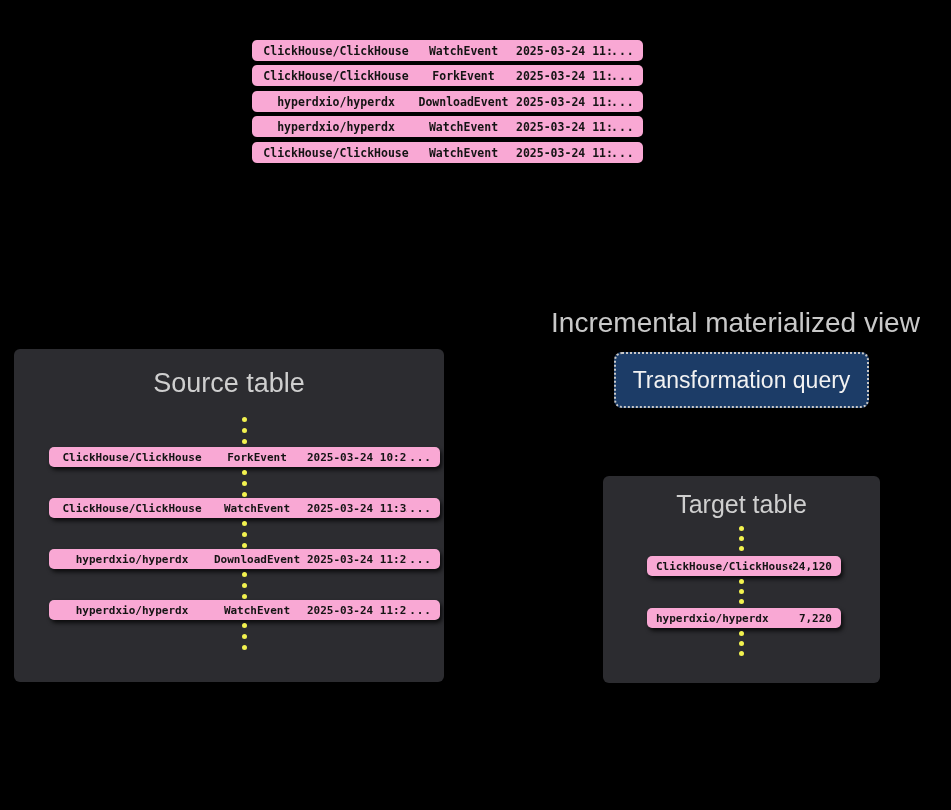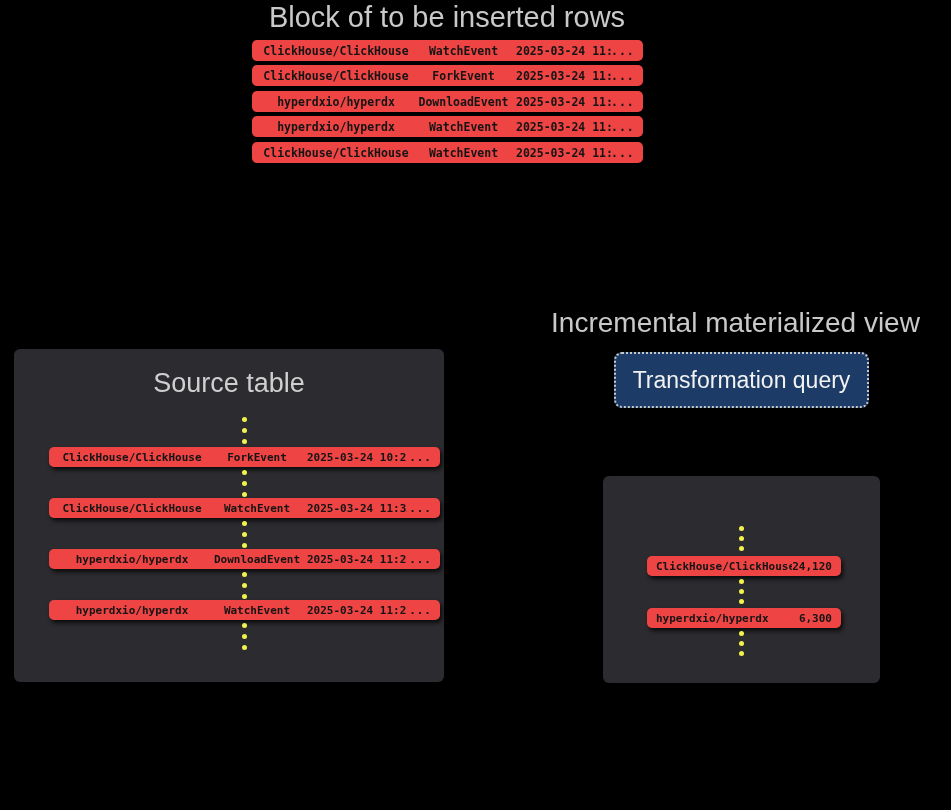--- a/index.html
+++ b/index.html
@@ -45,21 +45,21 @@
     top: 306px;
     width: 471px;
     text-align: center;
     font-size: 28px;
     line-height: 34px;
   }
 
   
   .row {
     position: absolute;
-    background: #ef4444;
+    background: #f9a8d4;
     color: #141414;
     border-radius: 5px;
     box-shadow: 2px 3px 4px rgba(0,0,0,0.75);
     font-family: "DejaVu Sans Mono", "Liberation Mono", monospace;
     font-weight: 700;
     display: flex;
     align-items: center;
     box-sizing: border-box;
     white-space: nowrap;
     overflow: hidden;
@@ -175,21 +175,20 @@
     white-space: nowrap;
     box-shadow: 0 3px 8px rgba(0,0,0,0.6);
     text-align: right;
   }
 </style>
 </head>
 <body>
 
 <div class="stage">
 
-  <div class="heading" id="block-title">Block of to be inserted rows</div>
 
   <div class="row block-row" id="block-row-0">
     <span class="cell c-repo">ClickHouse/ClickHouse</span>
     <span class="cell c-event">WatchEvent</span>
     <span class="cell c-time">2025-03-24 11:35:40</span>
     <span class="cell c-dots">...</span>
   </div>
   <div class="row block-row" id="block-row-1">
     <span class="cell c-repo">ClickHouse/ClickHouse</span>
     <span class="cell c-event">ForkEvent</span>
@@ -275,41 +274,42 @@
       <i></i>
       <i></i>
     </div>
   </div>
 
   <div class="heading" id="mv-title">Incremental materialized view</div>
 
   <div id="transformation-query">Transformation query</div>
 
   <div class="card" id="target-card">
+    <div class="card-title">Target table</div>
 
     <div class="dots tgt-dots" style="top:50px">
       <i></i>
       <i></i>
       <i></i>
     </div>
 
     <div class="row tgt-row" style="top:80px">
       <span class="cell c-repo">ClickHouse/ClickHouse</span>
       <span class="cell c-count">24,120</span>
     </div>
 
     <div class="dots tgt-dots" style="top:103px">
       <i></i>
       <i></i>
       <i></i>
     </div>
 
     <div class="row tgt-row" style="top:132px">
       <span class="cell c-repo">hyperdxio/hyperdx</span>
-      <span class="cell c-count">6,300</span>
+      <span class="cell c-count">7,220</span>
     </div>
 
     <div class="dots tgt-dots" style="top:155px">
       <i></i>
       <i></i>
       <i></i>
     </div>
   </div>
 
 </div>

